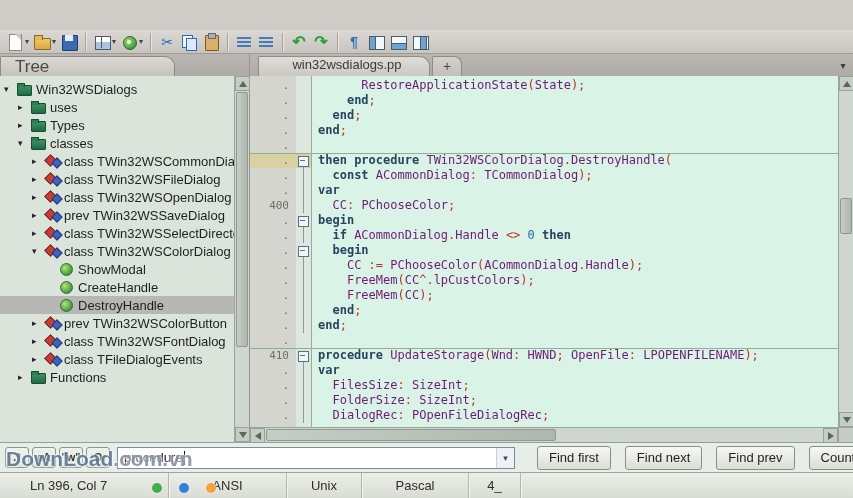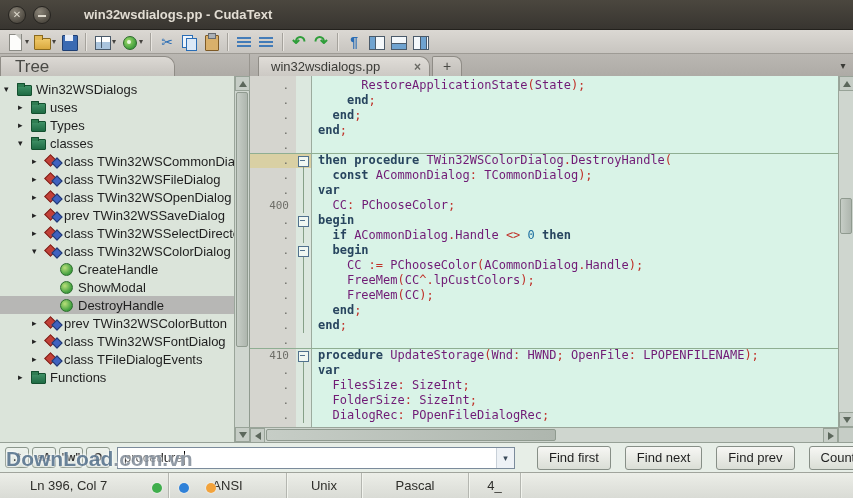--- a/index.html
+++ b/index.html
@@ -52,21 +52,21 @@
 
   
   .tabrow { position:absolute; left:0; top:54px; width:100%; height:22px; background:linear-gradient(#bab7b2,#aeaba6); display:flex; }
   .tab-left { width:250px; position:relative; border-right:1px solid #98958f; }
   .tree-tab { position:absolute; left:0; top:2px; height:20px; width:175px;
     background:linear-gradient(#dcd9d4,#c6c3be); border:1px solid #8f8c86; border-bottom:none;
     border-radius:2px 10px 0 0; padding-left:14px; font-size:17px; line-height:19px; color:#4a4a46; }
   .tab-right { flex:1; position:relative; display:flex; }
   .edit-tab { margin:2px 0 0 8px; height:20px; width:172px; background:linear-gradient(#e0ddd8,#ccc9c4);
     border:1px solid #8f8c86; border-bottom:none; border-radius:2px 10px 0 0;
-    display:flex; align-items:center; padding:0 6px 0 12px; font-size:13px; color:#3a3a36; }
+    display:flex; align-items:center; padding:0 6px 0 12px; font-size:13px; color:#3a3a36;flex-direction:column; }
   .tab-close { margin-left:auto; color:#6a6a64; font-size:12px; font-weight:bold; padding:0 2px; }
   .plus-tab { margin:2px 0 0 2px; height:20px; width:30px; background:linear-gradient(#d4d1cc,#c2bfba);
     border:1px solid #8f8c86; border-bottom:none; border-radius:2px 8px 0 0;
     text-align:center; line-height:18px; color:#4a4a46; font-size:14px; }
   .tab-menu { margin-left:auto; align-self:center; width:20px; text-align:center; color:#3a3a36; font-size:10px; }
 
   
   .main { position:absolute; left:0; top:76px; width:100%; height:366px; }
   .tree-panel { position:absolute; left:0; top:0; width:250px; height:100%; background:#dbe4da; border-right:1px solid #8f9a8f; }
   .tree-rows { position:absolute; left:0; top:4px; right:15px; bottom:0; overflow:hidden; }
@@ -146,25 +146,20 @@
   .wm-text { font-size:21px; font-weight:bold; color:#5f7a93; opacity:.92; text-shadow:0 0 3px #fff, 0 0 3px #fff; }
   .wm-suffix { color:#8a94a0; }
   .wm-dots { position:absolute; left:146px; top:36px; display:flex; gap:17px; }
   .wm-dot { width:10px; height:10px; border-radius:50%; box-shadow:0 0 2px #fff; }
 </style>
 </head>
 <body>
 
 <div id="app">
 
-  <div class="titlebar">
-    <span class="win-btn close"></span>
-    <span class="win-btn minimize"></span>
-    <span class="title-text">win32wsdialogs.pp - CudaText</span>
-  </div>
 
   <div class="toolbar">
       <span class="tb-btn">
         <span class="tbicon icon-new-file"></span>
         <span class="tb-drop">▾</span>
       </span>
       <span class="tb-btn">
         <span class="tbicon icon-open-file"></span>
         <span class="tb-drop">▾</span>
       </span>
@@ -285,26 +280,26 @@
             <span class="tlabel">class TWin32WSSelectDirectoryDialog</span>
           </div>
           <div class="tree-row" style="padding-left: 32px;">
             <span class="arrow">▾</span>
             <span class="ticon icon-class"></span>
             <span class="tlabel">class TWin32WSColorDialog</span>
           </div>
           <div class="tree-row" style="padding-left: 46px;">
             <span class="arrow"></span>
             <span class="ticon icon-method"></span>
-            <span class="tlabel">CreateHandle</span>
+            <span class="tlabel">ShowModal</span>
           </div>
           <div class="tree-row" style="padding-left: 46px;">
             <span class="arrow"></span>
             <span class="ticon icon-method"></span>
-            <span class="tlabel">ShowModal</span>
+            <span class="tlabel">CreateHandle</span>
           </div>
           <div class="tree-row sel" style="padding-left: 46px;">
             <span class="arrow"></span>
             <span class="ticon icon-method"></span>
             <span class="tlabel">DestroyHandle</span>
           </div>
           <div class="tree-row" style="padding-left: 32px;">
             <span class="arrow">▸</span>
             <span class="ticon icon-class"></span>
             <span class="tlabel">prev TWin32WSColorButton</span>

